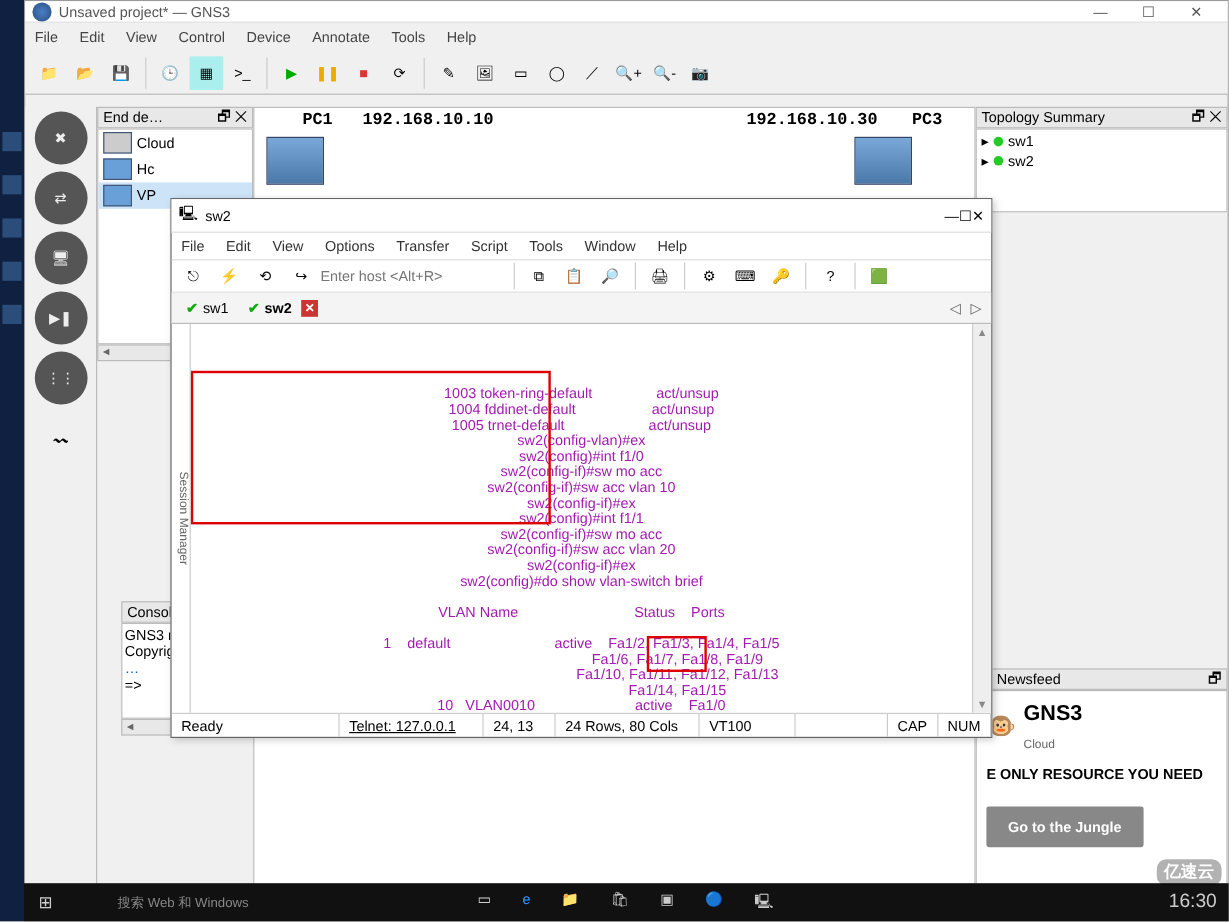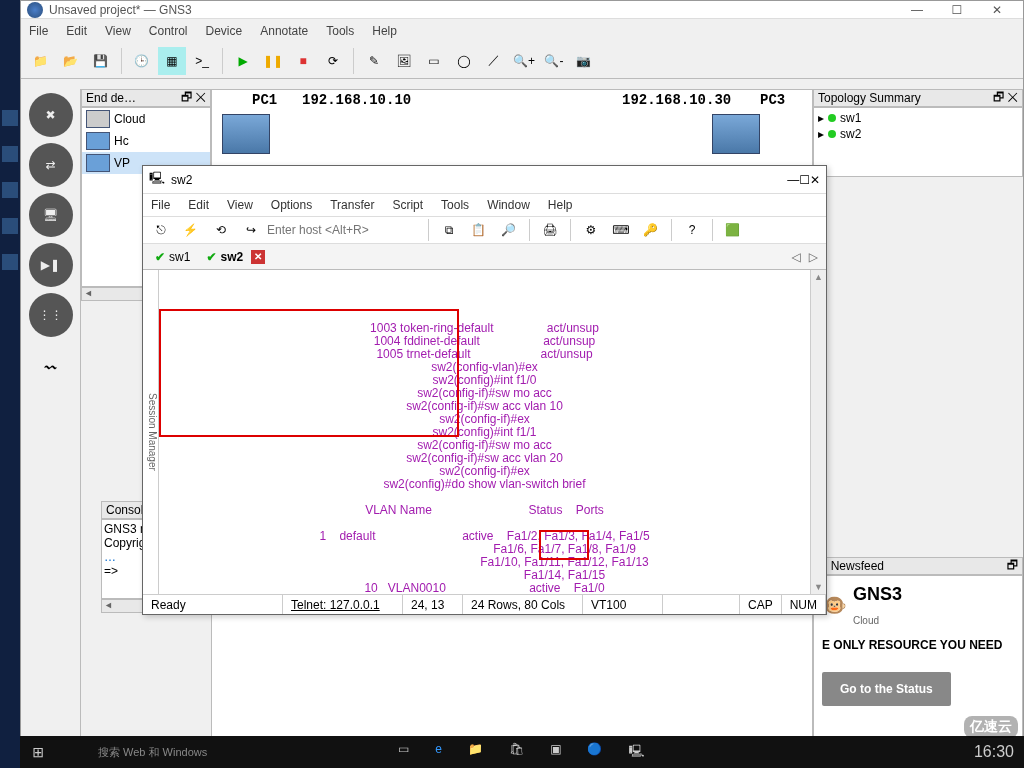--- a/index.html
+++ b/index.html
@@ -206,21 +206,21 @@
         <div class="newsfeed-body">
           <div style="display:flex;align-items:center;gap:6px;">
             <span style="font-size:20px;">🐵</span>
             <div>
               <div class="gns3-logo">GNS3</div>
               <div class="gns3-logo-sub">Cloud</div>
             </div>
           </div>
           <br>
           <div class="newsfeed-heading">E ONLY RESOURCE YOU NEED</div>
-          <button class="jungle-btn">Go to the Status</button>
+          <button class="jungle-btn">Go to the Jungle</button>
         </div>
       </div>
     </div>
   </div>
 
   <div class="console-panel">
     <div class="panel-header">
       <span>Console</span>
         <span></span>
     </div>

